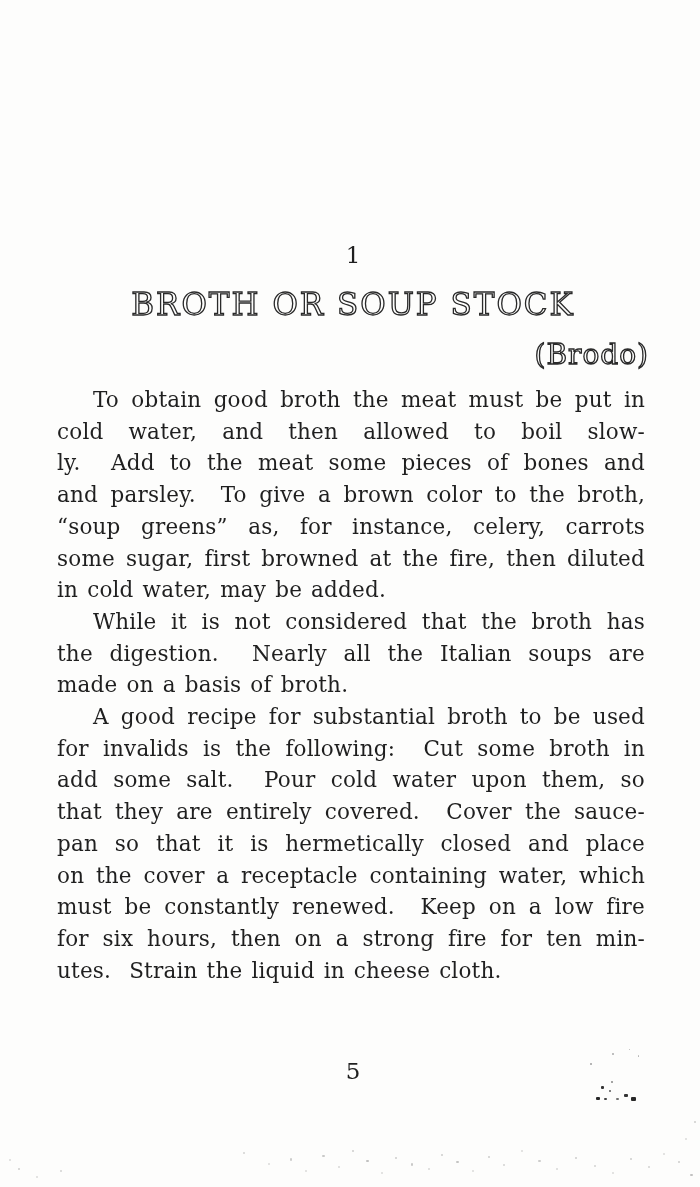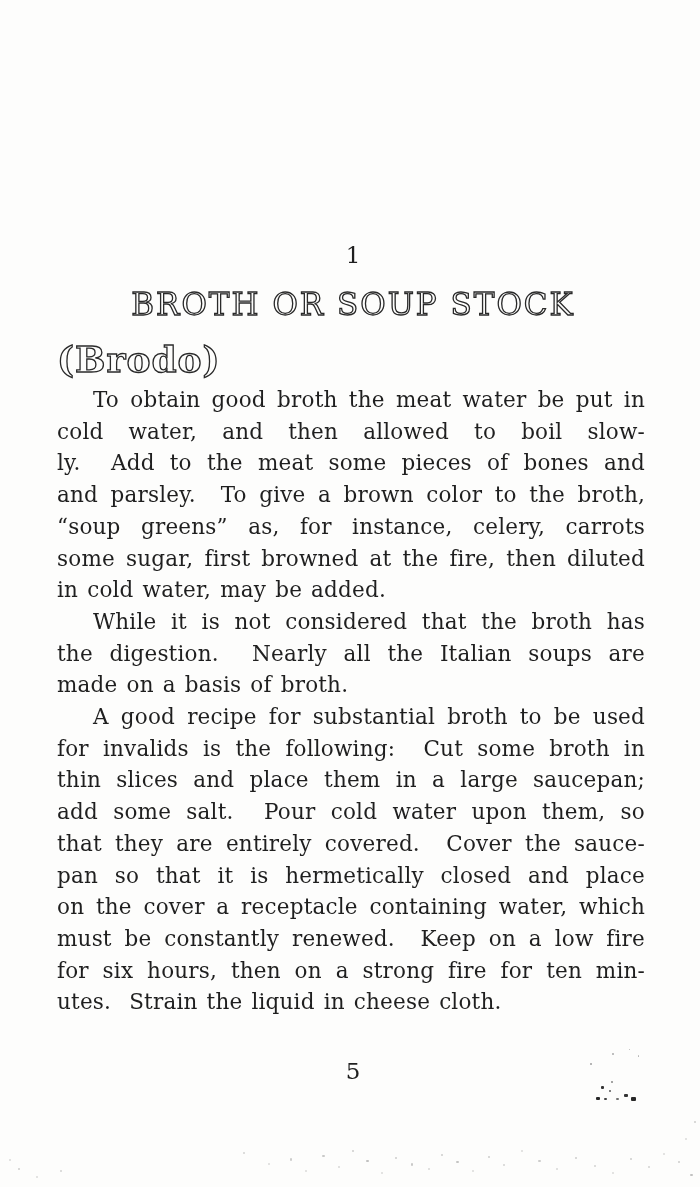--- a/index.html
+++ b/index.html
@@ -35,23 +35,23 @@
     text-align: center;
     font-size: 31px;
     font-weight: 400;
     letter-spacing: 2px;
   }
   .subtitle {
     position: absolute;
     top: 338px;
     left: 57px;
     width: 592px;
-    text-align: left;
-    font-size: 36px;
-    font-weight: 700;
+    text-align: right;
+    font-size: 28px;
+    font-weight: 400;
     letter-spacing: 1px;
   }
   
   .outline {
     color: #fdfdfc;
     -webkit-text-stroke: 1.3px #2a2a2a;
     text-shadow: 0 0 0.5px #3a3a3a;
   }
   .body {
     position: absolute;
@@ -83,37 +83,36 @@
 
 <div class="page">
   <div class="pagenum top">1</div>
 
   <h1 class="title outline">BROTH OR SOUP STOCK</h1>
 
   <div class="subtitle outline">(Brodo)</div>
 
   <div class="body">
       <div class="para">
-        <div class="line first">To obtain good broth the meat water be put in</div>
+        <div class="line first">To obtain good broth the meat must be put in</div>
         <div class="line">cold water, and then allowed to boil slow-</div>
         <div class="line">ly.  Add to the meat some pieces of bones and</div>
         <div class="line">and parsley.  To give a brown color to the broth,</div>
         <div class="line">“soup greens” as, for instance, celery, carrots</div>
         <div class="line">some sugar, first browned at the fire, then diluted</div>
         <div class="line last">in cold water, may be added.</div>
       </div>
       <div class="para">
         <div class="line first">While it is not considered that the broth has</div>
         <div class="line">the digestion.  Nearly all the Italian soups are</div>
         <div class="line last">made on a basis of broth.</div>
       </div>
       <div class="para">
         <div class="line first">A good recipe for substantial broth to be used</div>
         <div class="line">for invalids is the following:  Cut some broth in</div>
-        <div class="line">thin slices and place them in a large saucepan;</div>
         <div class="line">add some salt.  Pour cold water upon them, so</div>
         <div class="line">that they are entirely covered.  Cover the sauce-</div>
         <div class="line">pan so that it is hermetically closed and place</div>
         <div class="line">on the cover a receptacle containing water, which</div>
         <div class="line">must be constantly renewed.  Keep on a low fire</div>
         <div class="line">for six hours, then on a strong fire for ten min-</div>
         <div class="line last">utes.  Strain the liquid in cheese cloth.</div>
       </div>
     </div>
 

